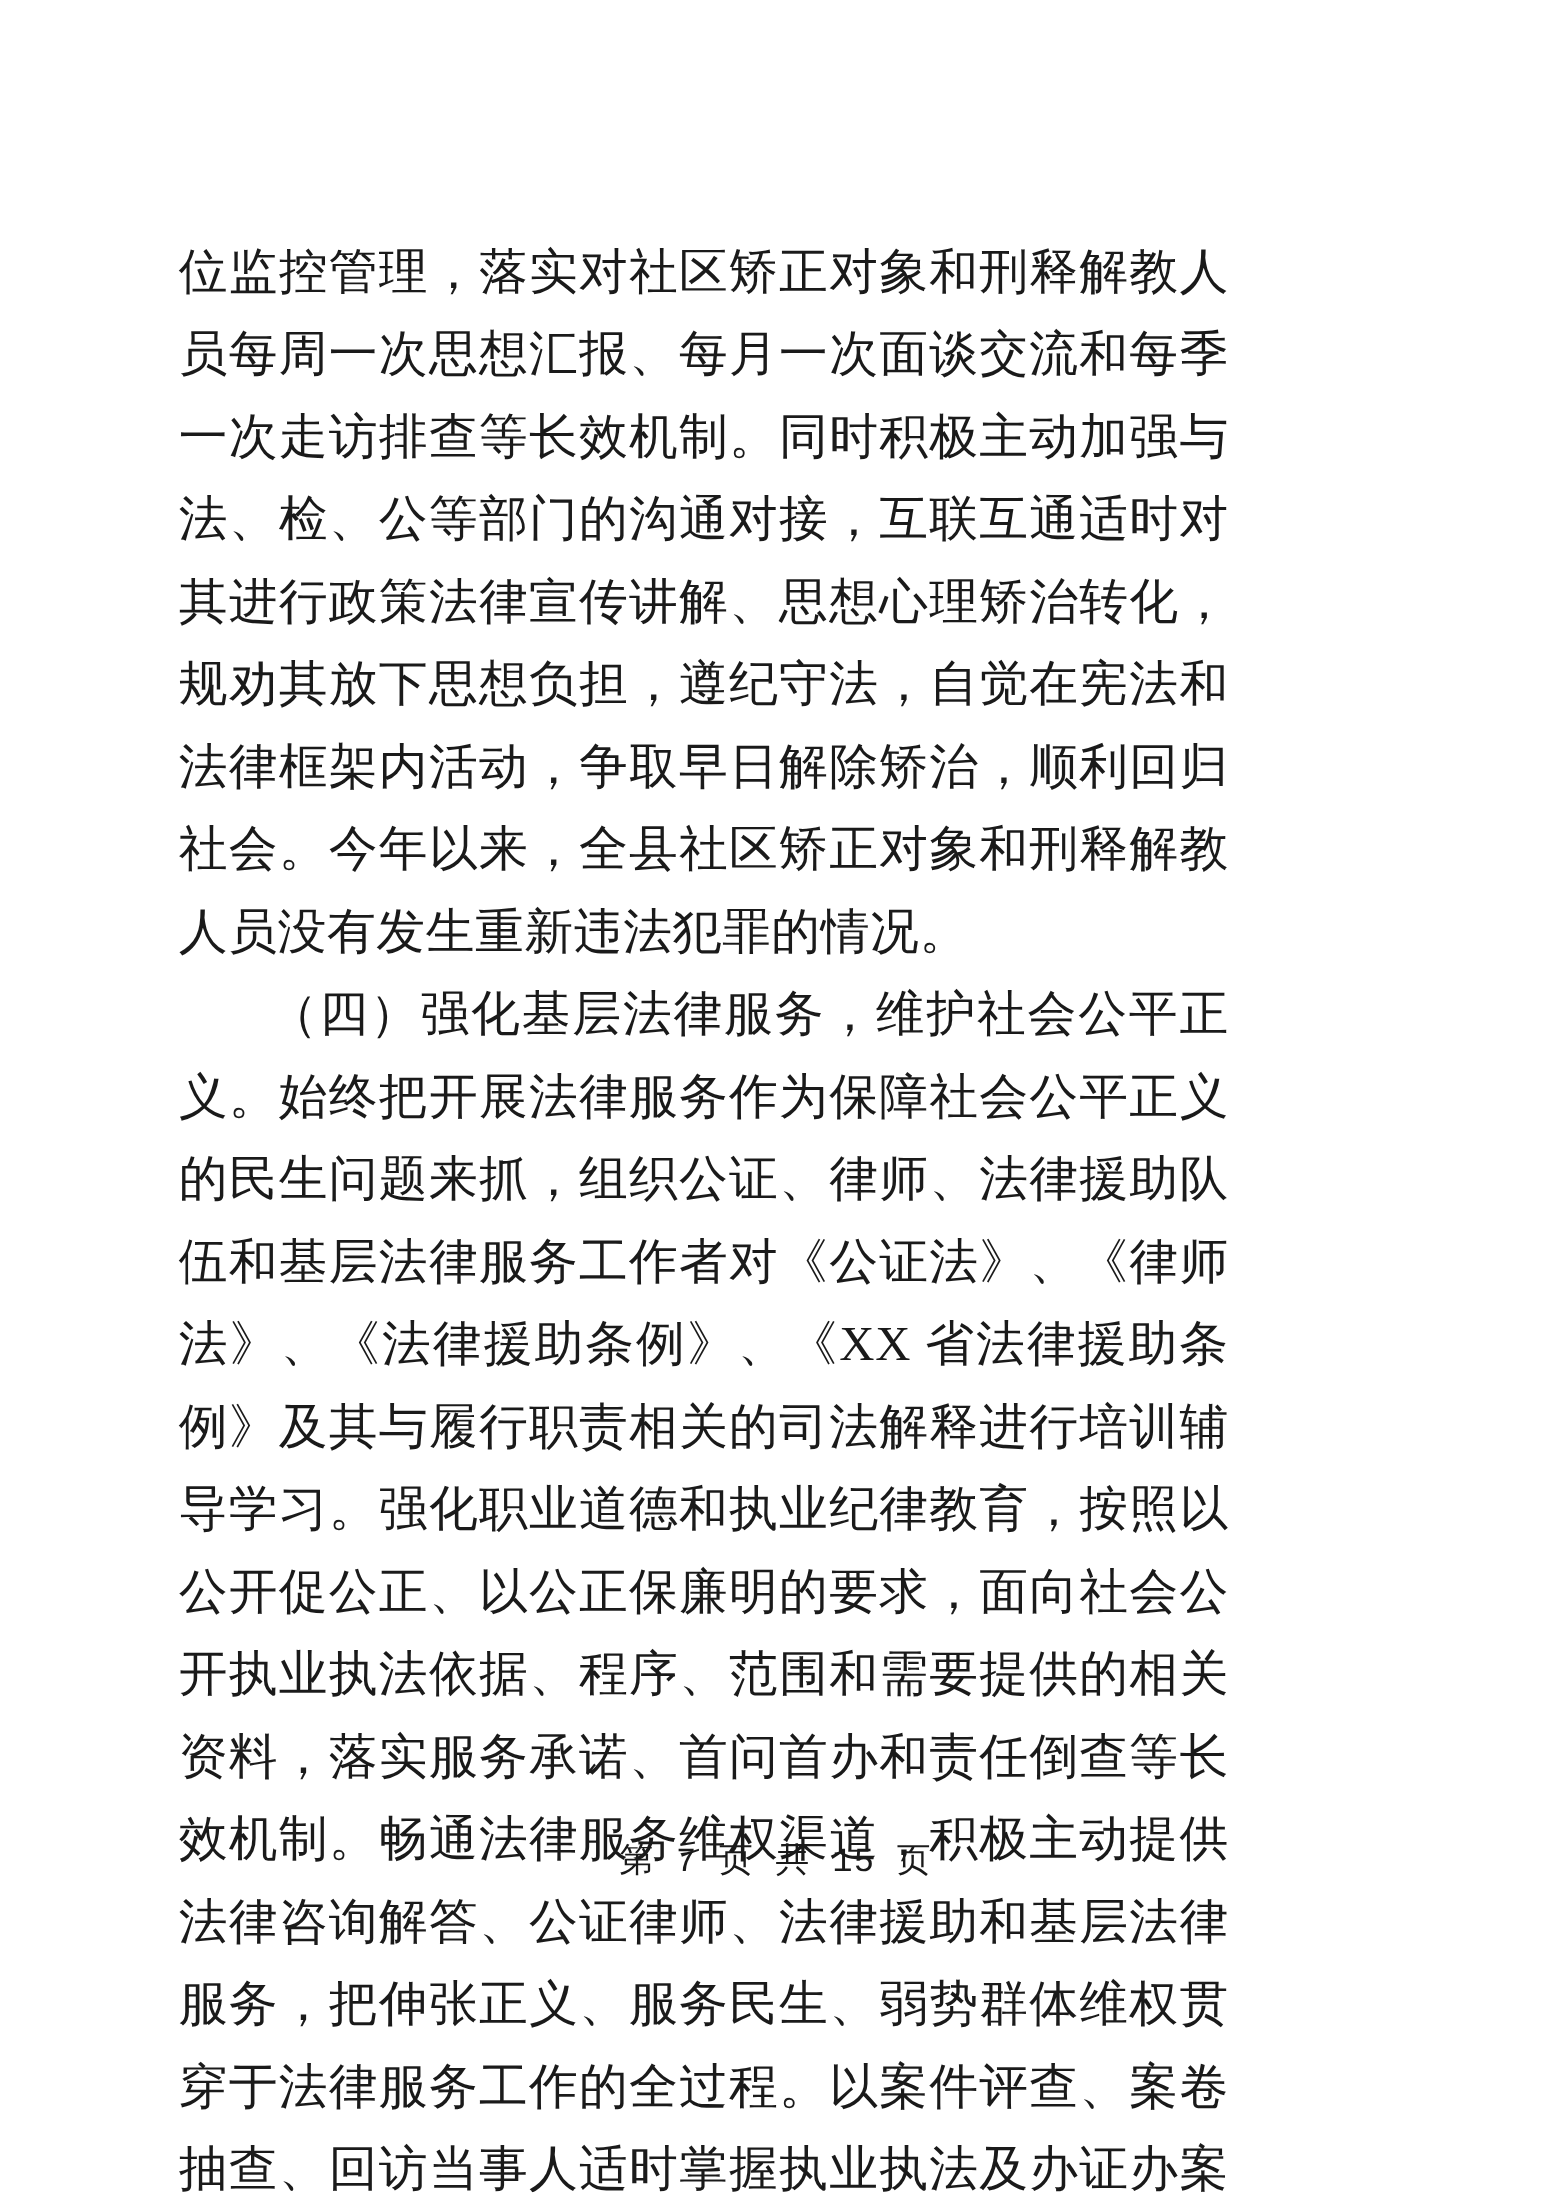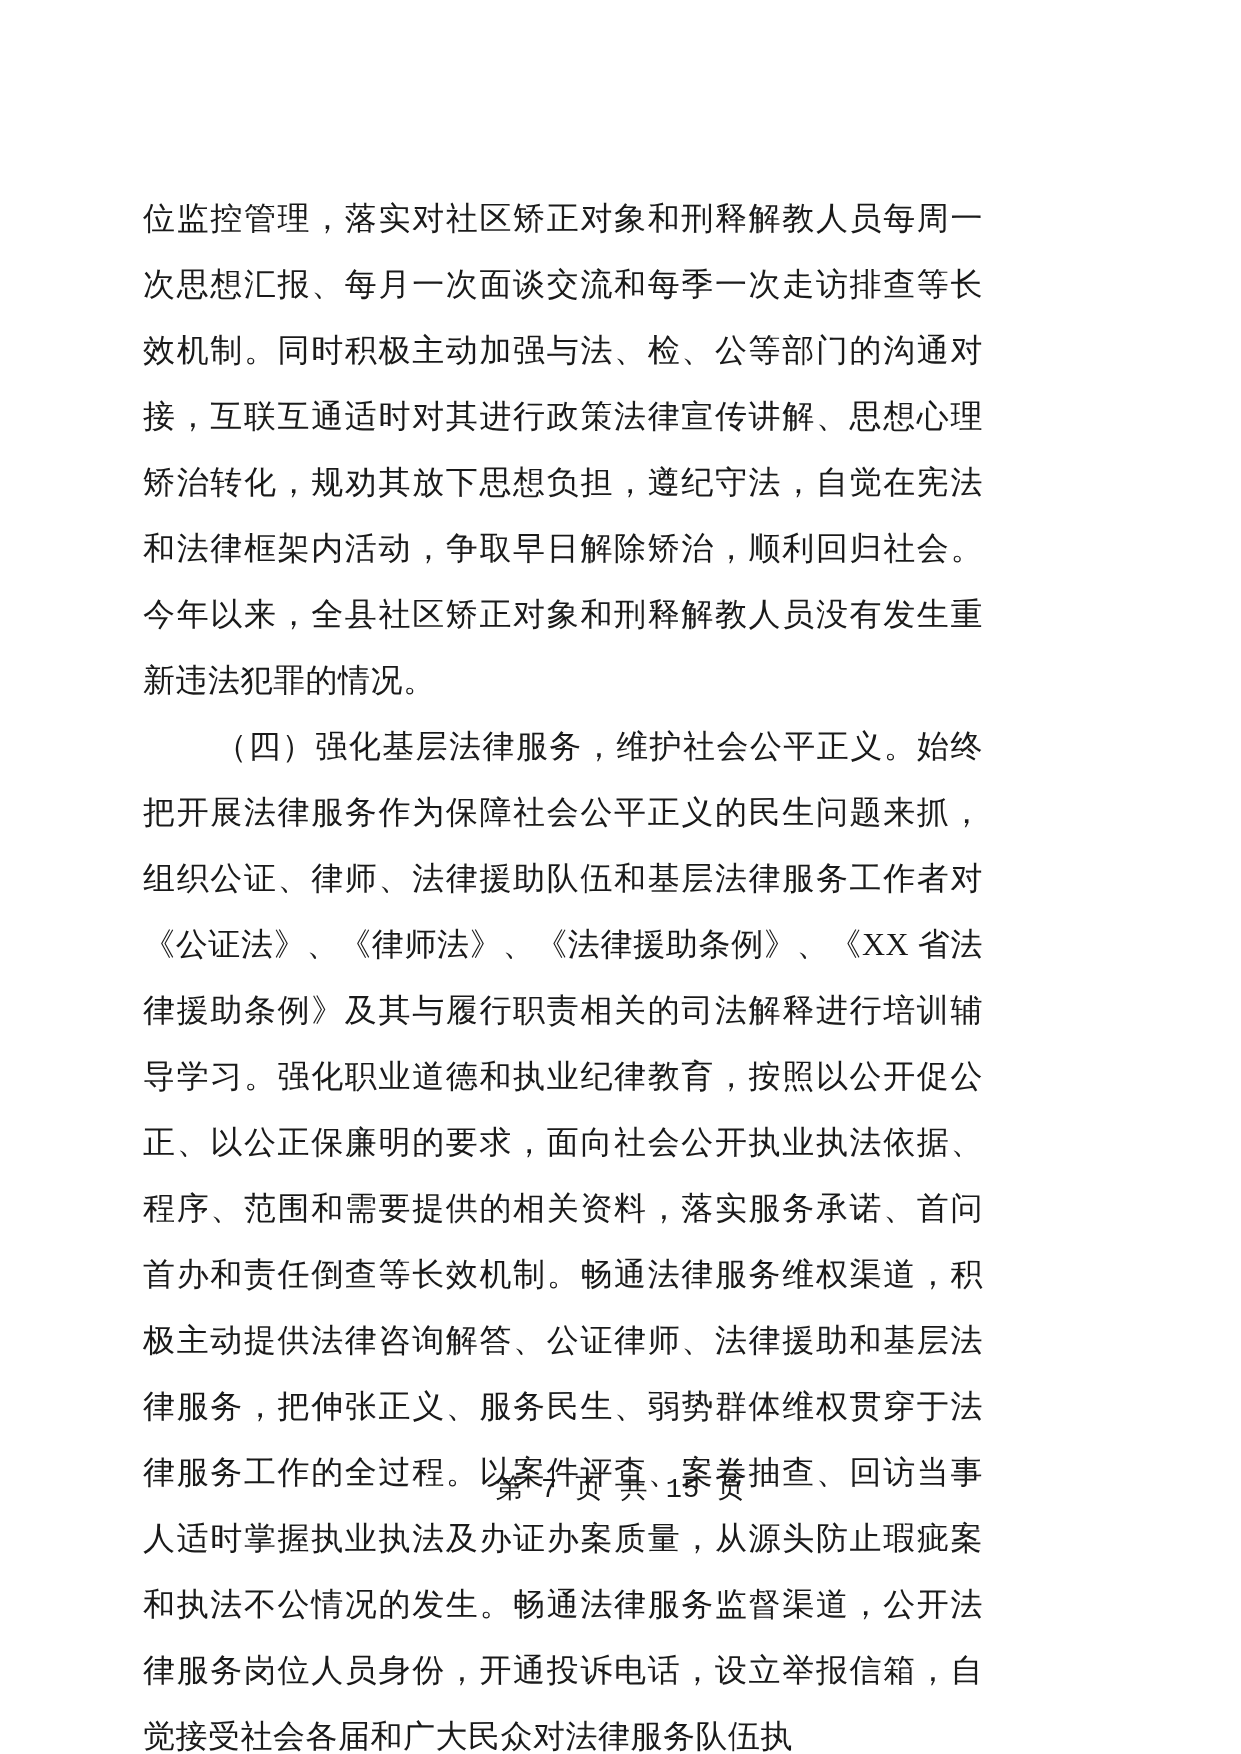--- a/index.html
+++ b/index.html
@@ -16,21 +16,21 @@
     overflow: hidden;
   }
   .content {
     position: absolute;
     left: 143px;
     top: 185px;
     width: 840px;
   }
   .para {
     font-family: "Liberation Serif", "DejaVu Serif", serif;
-    font-size: 32px;
+    font-size: 39px;
     line-height: 66px;
     color: #1a1a1a;
     text-align: justify;
     text-justify: inter-ideograph;
     letter-spacing: 0.5px;
     margin: 0;
     white-space: pre-wrap;
   }
   .para.indent {
     text-indent: 72px;

